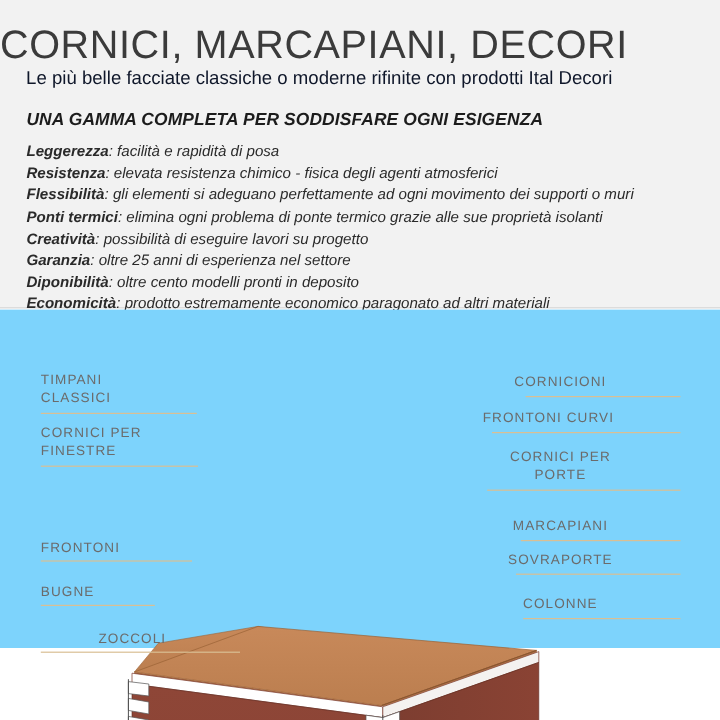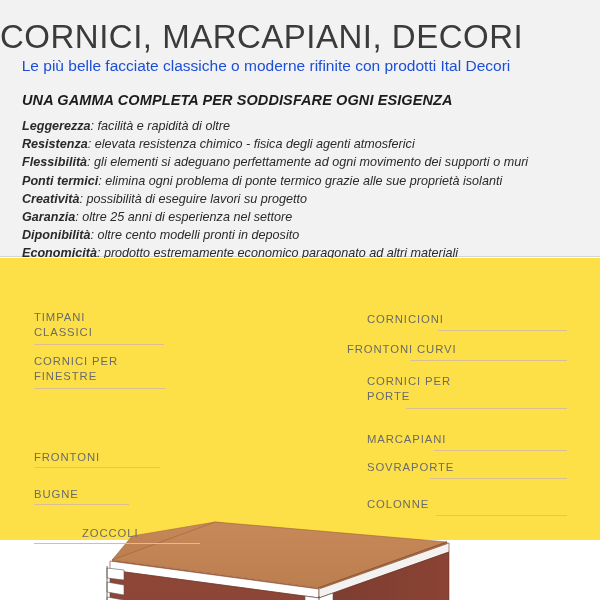--- a/index.html
+++ b/index.html
@@ -32,21 +32,21 @@
     white-space: nowrap;
   }
 
   #subtitle {
     position: absolute;
     left: 0; top: 57px;
     width: 532px;
     text-align: center;
     font-size: 15.5px;
     font-weight: 400;
-    color: #1d4ed8;
+    color: #0f172a;
     white-space: nowrap;
   }
 
   #features {
     position: absolute;
     left: 22px; top: 92px;
     width: 560px;
   }
 
   #features-heading {
@@ -66,56 +66,56 @@
     white-space: nowrap;
   }
   .feature-term { font-weight: bold; text-align: center; }
   .feature-desc { font-weight: normal; }
 
   
   #illustration-panel {
     position: absolute;
     left: 0; top: 258px;
     width: 600px; height: 282px;
-    background: #fde047;
+    background: #7dd3fc;
   }
 
   #building-svg { position: absolute; left: 0; top: 0; }
 
   
   .callout-text {
     position: absolute;
     font-size: 11.3px;
     letter-spacing: 0.9px;
     color: #6b6b6b;
     line-height: 14.5px;
     white-space: nowrap;
   }
   .callout-left { text-align: left; }
-  .callout-right { text-align: left; }
+  .callout-right { text-align: center; }
 
   .leader-line {
     position: absolute;
     height: 1px;
     background: #d9bf93;
   }
 </style>
 </head>
 <body>
 
 <div id="top-panel">
 
   <div id="main-title">CORNICI, MARCAPIANI, DECORI</div>
   <div id="subtitle">Le più belle facciate classiche o moderne rifinite con prodotti Ital Decori</div>
 
   <div id="features">
     <div id="features-heading">UNA GAMMA COMPLETA PER SODDISFARE OGNI ESIGENZA</div>
 
     <div class="feature-row">
-      <span class="feature-term">Leggerezza</span><span class="feature-desc">: facilità e rapidità di oltre</span>
+      <span class="feature-term">Leggerezza</span><span class="feature-desc">: facilità e rapidità di posa</span>
     </div>
     <div class="feature-row">
       <span class="feature-term">Resistenza</span><span class="feature-desc">: elevata resistenza chimico - fisica degli agenti atmosferici</span>
     </div>
     <div class="feature-row">
       <span class="feature-term">Flessibilità</span><span class="feature-desc">: gli elementi si adeguano perfettamente ad ogni movimento dei supporti o muri</span>
     </div>
     <div class="feature-row">
       <span class="feature-term">Ponti termici</span><span class="feature-desc">: elimina ogni problema di ponte termico grazie alle sue proprietà isolanti</span>
     </div>

